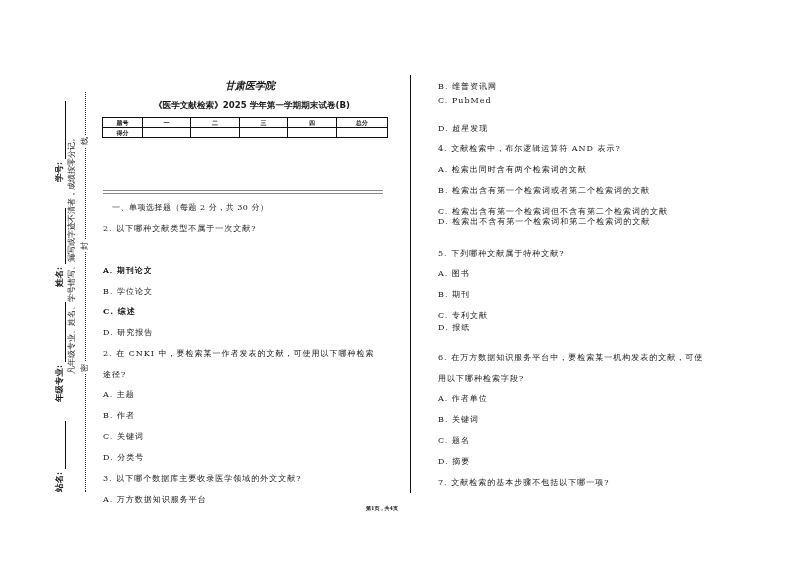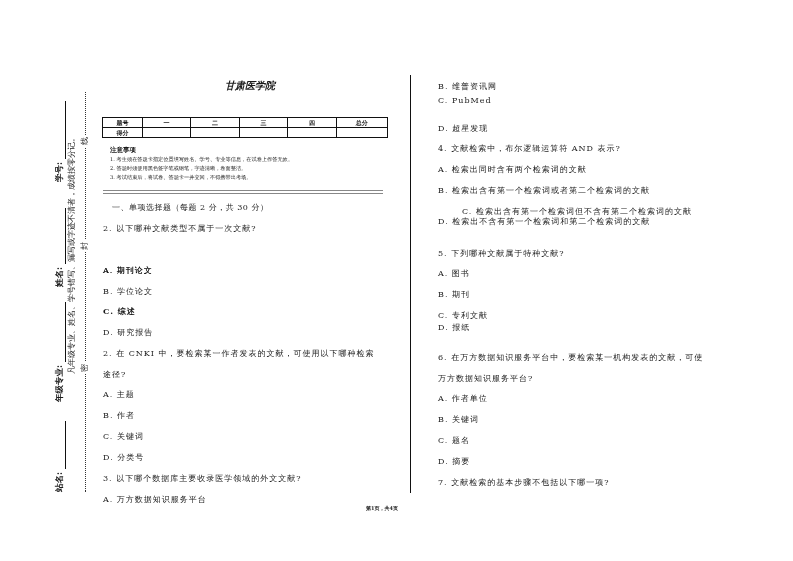--- a/index.html
+++ b/index.html
@@ -71,20 +71,21 @@
     </div>
     <div class="rot sealrow">
       <div class="sealline"></div>
       <span class="seal-ch" style="left:118px;">密</span>
       <span class="seal-ch" style="left:240px;">封</span>
       <span class="seal-ch" style="left:345px;">线</span>
     </div>
   </div>
 
   <div class="school">甘肃医学院</div>
+  <div class="examtitle">《医学文献检索》2025 学年第一学期期末试卷(B)</div>
 
   <table class="score">
     <tbody>
         <tr>
       <td style="width:14%;">题号</td>
       <td style="width:17%;">一</td>
       <td style="width:17%;">二</td>
       <td style="width:17%;">三</td>
       <td style="width:17%;">四</td>
       <td style="width:18%;">总分</td>
@@ -93,26 +94,20 @@
       <td>得分</td>
       <td></td>
       <td></td>
       <td></td>
       <td></td>
       <td></td>
     </tr>
   </tbody>
     </table>
 
-  <div class="notes">
-    <div class="nt">注意事项</div>
-    <div class="item">1.  考生须在答题卡指定位置填写姓名、学号、专业等信息，在试卷上作答无效。</div>
-    <div class="item">2.  答题时须使用黑色签字笔或钢笔，字迹清晰，卷面整洁。</div>
-    <div class="item">3.  考试结束后，将试卷、答题卡一并交回，不得携带出考场。</div>
-  </div>
   <div class="dbl"></div>
 
   <div class="section">一、单项选择题（每题 2 分，共 30 分）</div>
 
   <div class="col-left">
     <div class="q" style="top:223px;">2. 以下哪种文献类型不属于一次文献?</div>
     <div class="q" style="top:265px;">A. 期刊论文</div>
     <div class="q" style="top:265px;">A. 期刊论文</div>
     <div class="q" style="top:286px;">B. 学位论文</div>
     <div class="q" style="top:306px;font-weight:bold;">C. 综述</div>
@@ -129,29 +124,29 @@
 
   <div class="divider"></div>
 
   <div class="col-right">
     <div class="q" style="top:81px;">B. 维普资讯网</div>
     <div class="q" style="top:96px;">C. PubMed</div>
     <div class="q" style="top:123px;">D. 超星发现</div>
     <div class="q" style="top:143px;">4. 文献检索中，布尔逻辑运算符 AND 表示?</div>
     <div class="q" style="top:164px;">A. 检索出同时含有两个检索词的文献</div>
     <div class="q" style="top:185px;">B. 检索出含有第一个检索词或者第二个检索词的文献</div>
-    <div class="q" style="top:206px;margin-left:24px;">C. 检索出含有第一个检索词但不含有第二个检索词的文献</div>
+    <div class="q" style="top:206px;">C. 检索出含有第一个检索词但不含有第二个检索词的文献</div>
     <div class="q" style="top:216px;">D. 检索出不含有第一个检索词和第二个检索词的文献</div>
     <div class="q" style="top:248px;">5. 下列哪种文献属于特种文献?</div>
     <div class="q" style="top:268px;">A. 图书</div>
     <div class="q" style="top:289px;">B. 期刊</div>
     <div class="q" style="top:310px;">C. 专利文献</div>
     <div class="q" style="top:322px;">D. 报纸</div>
     <div class="q" style="top:352px;">6. 在万方数据知识服务平台中，要检索某一机构发表的文献，可使</div>
-    <div class="q" style="top:373px;">万方数据知识服务平台?</div>
+    <div class="q" style="top:373px;">用以下哪种检索字段?</div>
     <div class="q" style="top:393px;">A. 作者单位</div>
     <div class="q" style="top:414px;">B. 关键词</div>
     <div class="q" style="top:435px;">C. 题名</div>
     <div class="q" style="top:456px;">D. 摘要</div>
     <div class="q" style="top:477px;">7. 文献检索的基本步骤不包括以下哪一项?</div>
   </div>
 
   <div class="footer">第1页，共4页</div>
 </div>
 

